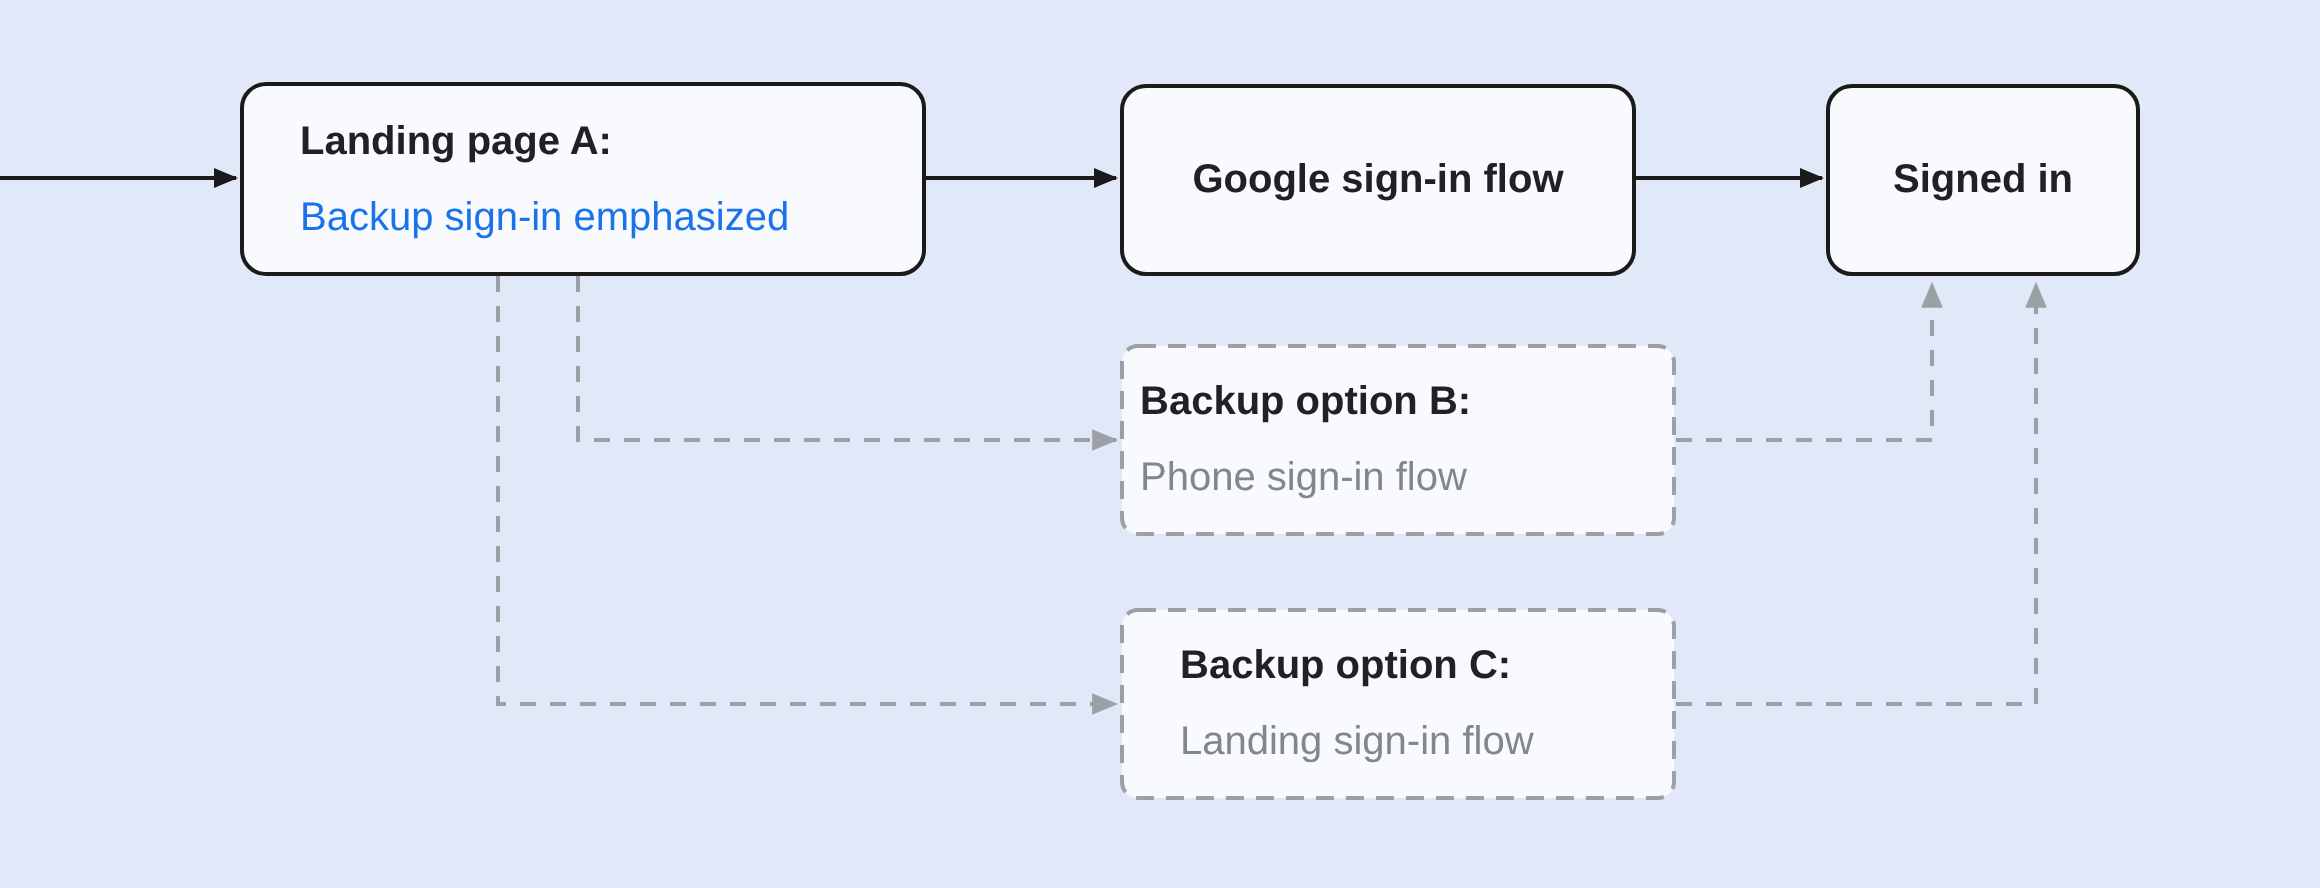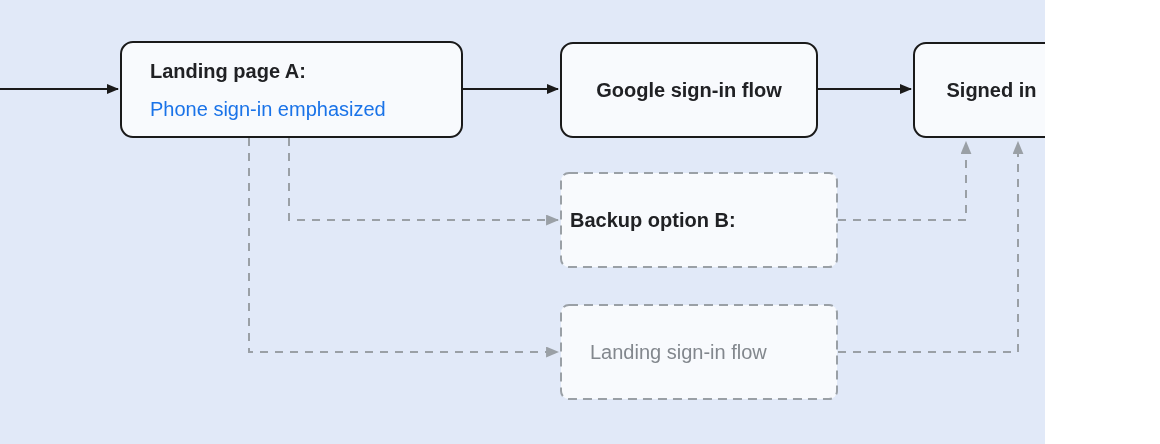--- a/index.html
+++ b/index.html
@@ -8,24 +8,23 @@
     --node-border:#1a1a1a;
     --dashed:#9aa0a6;
     --text-primary:#202124;
     --text-secondary:#82878d;
     --accent-blue:#1a73e8;
   }
   html,body{margin:0;padding:0;}
   body{font-family:"Liberation Sans","DejaVu Sans",sans-serif;}
   .canvas{
     position:relative;
-    width:1013px;height:444px;
+    width:1160px;height:444px;
     background:var(--background);
     overflow:hidden;
-    padding-left:32px;
   }
   .canvas svg{position:absolute;left:0;top:0;}
   .edge{fill:none;stroke-width:2;}
   .edge-solid{stroke:var(--node-border);}
   .edge-dashed{stroke:var(--dashed);stroke-dasharray:8 7;}
   .rect-solid{fill:var(--node-fill);stroke:var(--node-border);stroke-width:2;}
   .rect-dashed{fill:var(--node-fill);stroke:var(--dashed);stroke-width:2;stroke-dasharray:9 6;}
   #mBlack path{fill:var(--node-border);}
   #mGray path{fill:var(--dashed);}
   .node-text{
@@ -67,32 +66,34 @@
 
     <rect class="rect-solid" x="121" y="42" width="341" height="95" rx="12"></rect>
     <rect class="rect-solid" x="561" y="43" width="256" height="94" rx="12"></rect>
     <rect class="rect-solid" x="914" y="43" width="155" height="94" rx="12"></rect>
     <rect class="rect-dashed" x="561" y="173" width="276" height="94" rx="8"></rect>
     <rect class="rect-dashed" x="561" y="305" width="276" height="94" rx="8"></rect>
   </svg>
 
   <div class="node-text left-align" style="left:120px;top:41px;width:343px;height:97px;">
     <span class="title">Landing page A:</span>
-    <span class="subtitle subtitle-blue">Phone sign-in emphasized</span>
+    <span class="subtitle subtitle-blue">Backup sign-in emphasized</span>
   </div>
 
   <div class="node-text center-align" style="left:560px;top:42px;width:258px;height:96px;">
     <span class="title">Google sign-in flow</span>
   </div>
 
   <div class="node-text center-align" style="left:913px;top:42px;width:157px;height:96px;">
     <span class="title">Signed in</span>
   </div>
 
   <div class="node-text left-align" style="left:540px;top:172px;width:278px;height:96px;">
     <span class="title">Backup option B:</span>
+    <span class="subtitle subtitle-gray">Phone sign-in flow</span>
   </div>
 
   <div class="node-text left-align" style="left:560px;top:304px;width:278px;height:96px;">
+    <span class="title">Backup option C:</span>
     <span class="subtitle subtitle-gray">Landing sign-in flow</span>
   </div>
 
 </div>
 
 </body></html>

